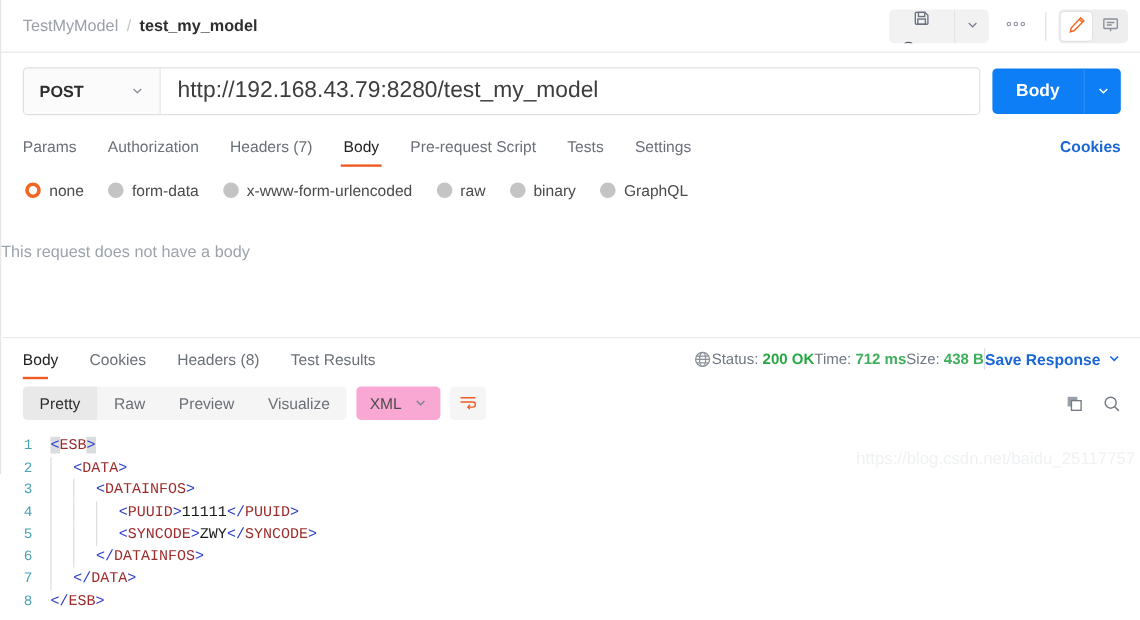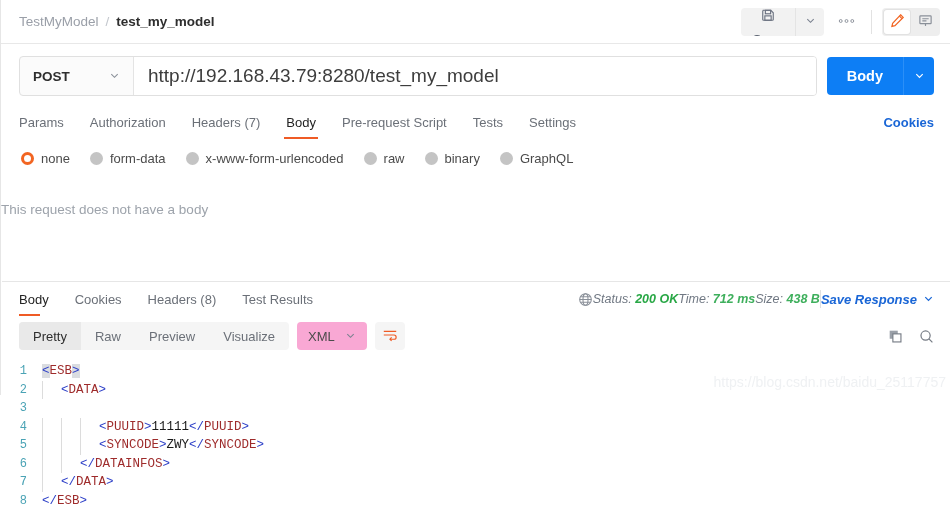--- a/index.html
+++ b/index.html
@@ -294,21 +294,20 @@
     height: 34px;
     padding: 0 16px 0 17px;
     position: relative;
   }
   .resp-meta {
     margin-left: auto;
     display: flex;
     align-items: center;
     font-size: 12.5px;
     color: #707883;
-    font-style: italic;
   }
   .meta-val-ok { color: #28a745; font-weight: bold; }
   .meta-val { color: #3eaf5c; font-weight: bold; }
   .meta-sep {
     width: 1px;
     height: 18px;
     background: #e0e0e0;
   }
   .save-resp {
     display: flex;
@@ -659,21 +658,21 @@
             <circle cx="7" cy="7" r="4.9"></circle>
             <path d="M10.6 10.6 14.3 14.3"></path>
           </svg>
         </span>
       </div>
     </div>
 
     <div class="code">
         <div class="code-line"><span class="lineno">1</span><span class="code-text"><span class="punc sel-hl">&lt;</span><span class="tag">ESB</span><span class="punc sel-hl">&gt;</span></span></div>
         <div class="code-line"><span class="lineno">2</span><span class="code-text"><span class="ind"></span><span class="sp"></span><span class="punc">&lt;</span><span class="tag">DATA</span><span class="punc">&gt;</span></span></div>
-        <div class="code-line"><span class="lineno">3</span></div>
+        <div class="code-line"><span class="lineno">3</span><span class="code-text"><span class="ind"></span><span class="sp"></span><span class="ind"></span><span class="sp"></span><span class="punc">&lt;</span><span class="tag">DATAINFOS</span><span class="punc">&gt;</span></span></div>
         <div class="code-line"><span class="lineno">4</span><span class="code-text"><span class="ind"></span><span class="sp"></span><span class="ind"></span><span class="sp"></span><span class="ind"></span><span class="sp"></span><span class="punc">&lt;</span><span class="tag">PUUID</span><span class="punc">&gt;</span><span class="val">11111</span><span class="punc">&lt;/</span><span class="tag">PUUID</span><span class="punc">&gt;</span></span></div>
         <div class="code-line"><span class="lineno">5</span><span class="code-text"><span class="ind"></span><span class="sp"></span><span class="ind"></span><span class="sp"></span><span class="ind"></span><span class="sp"></span><span class="punc">&lt;</span><span class="tag">SYNCODE</span><span class="punc">&gt;</span><span class="val">ZWY</span><span class="punc">&lt;/</span><span class="tag">SYNCODE</span><span class="punc">&gt;</span></span></div>
         <div class="code-line"><span class="lineno">6</span><span class="code-text"><span class="ind"></span><span class="sp"></span><span class="ind"></span><span class="sp"></span><span class="punc">&lt;/</span><span class="tag">DATAINFOS</span><span class="punc">&gt;</span></span></div>
         <div class="code-line"><span class="lineno">7</span><span class="code-text"><span class="ind"></span><span class="sp"></span><span class="punc">&lt;/</span><span class="tag">DATA</span><span class="punc">&gt;</span></span></div>
         <div class="code-line"><span class="lineno">8</span><span class="code-text"><span class="punc">&lt;/</span><span class="tag">ESB</span><span class="punc">&gt;</span></span></div>
       </div>
 
   </div>
 
   <div class="watermark">https://blog.csdn.net/baidu_25117757</div>

